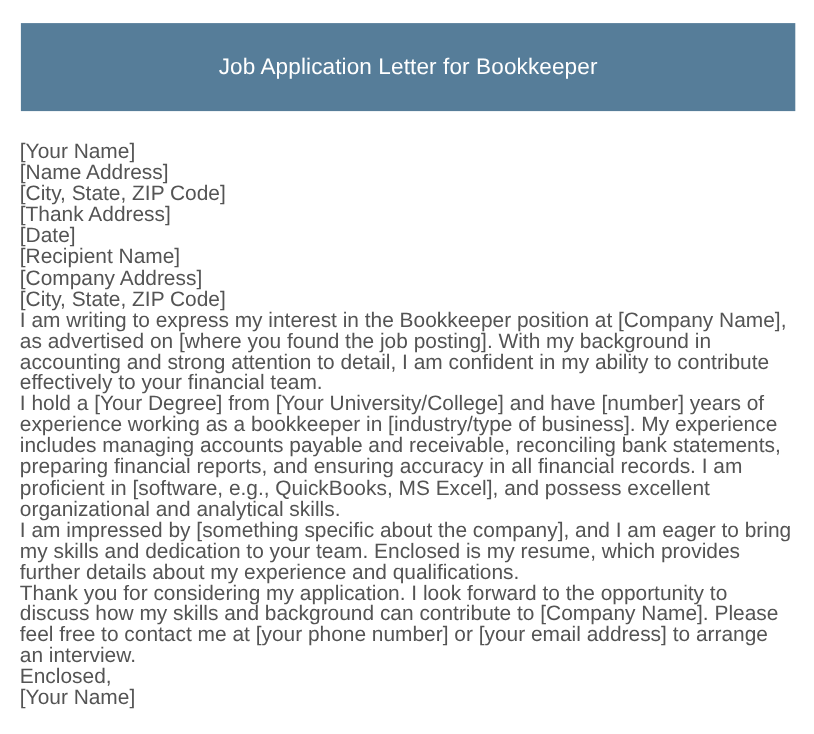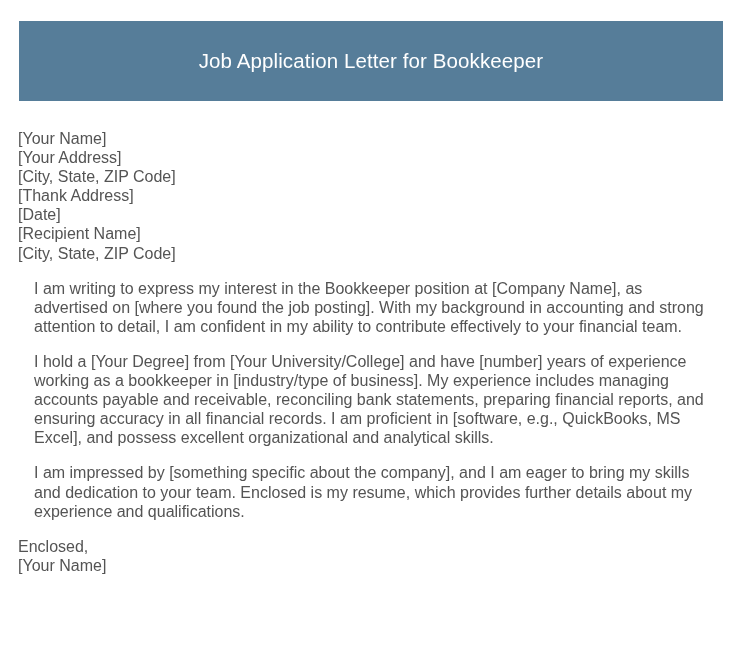--- a/index.html
+++ b/index.html
@@ -46,62 +46,64 @@
     white-space: nowrap;
   }
 
   
   .letter-body {
     position: absolute;
     left: 18px;
     top: 129px;
     width: 704px;
     color: #545454;
-    font-size: 16px;
+    font-size: 19px;
     line-height: 19.1px;
     text-align: left;
   }
 
   .line {
     display: block;
     white-space: nowrap;
   }
 
   .para {
     display: block;
-    margin: 16px;
+    margin: 0;
     padding: 0;
   }
 </style>
 </head>
 <body>
 
 <div class="page">
 
   <div class="header-band">
     <div class="header-title">Job Application Letter for Bookkeeper</div>
   </div>
 
   <div class="letter-body">
 
     <div>
       <span class="line">[Your Name]</span>
-      <span class="line">[Your Address]</span>
+      <span class="line">[Name Address]</span>
       <span class="line">[City, State, ZIP Code]</span>
       <span class="line">[Thank Address]</span>
       <span class="line">[Date]</span>
     </div>
 
     <div>
       <span class="line">[Recipient Name]</span>
+      <span class="line">[Company Address]</span>
       <span class="line">[City, State, ZIP Code]</span>
     </div>
 
 
     <p class="para">I am writing to express my interest in the Bookkeeper position at [Company Name], as advertised on [where you found the job posting]. With my background in accounting and strong attention to detail, I am confident in my ability to contribute effectively to your financial team.</p>
     <p class="para">I hold a [Your Degree] from [Your University/College] and have [number] years of experience working as a bookkeeper in [industry/type of business]. My experience includes managing accounts payable and receivable, reconciling bank statements, preparing financial reports, and ensuring accuracy in all financial records. I am proficient in [software, e.g., QuickBooks, MS Excel], and possess excellent organizational and analytical skills.</p>
     <p class="para">I am impressed by [something specific about the company], and I am eager to bring my skills and dedication to your team. Enclosed is my resume, which provides further details about my experience and qualifications.</p>
+    <p class="para">Thank you for considering my application. I look forward to the opportunity to discuss how my skills and background can contribute to [Company Name]. Please feel free to contact me at [your phone number] or [your email address] to arrange an interview.</p>
 
     <span class="line">Enclosed,</span>
     <span class="line">[Your Name]</span>
 
   </div>
 </div>
 
 </body></html>

